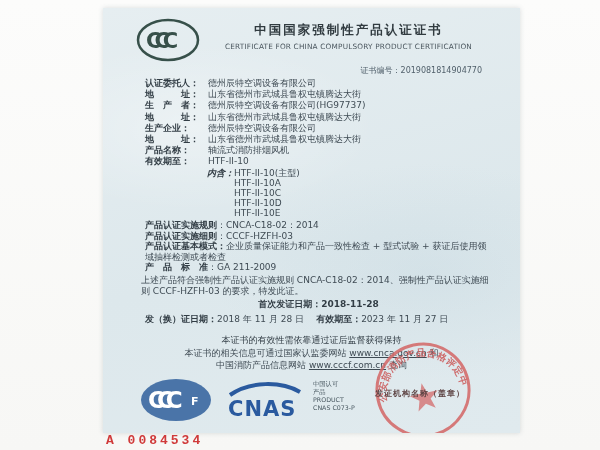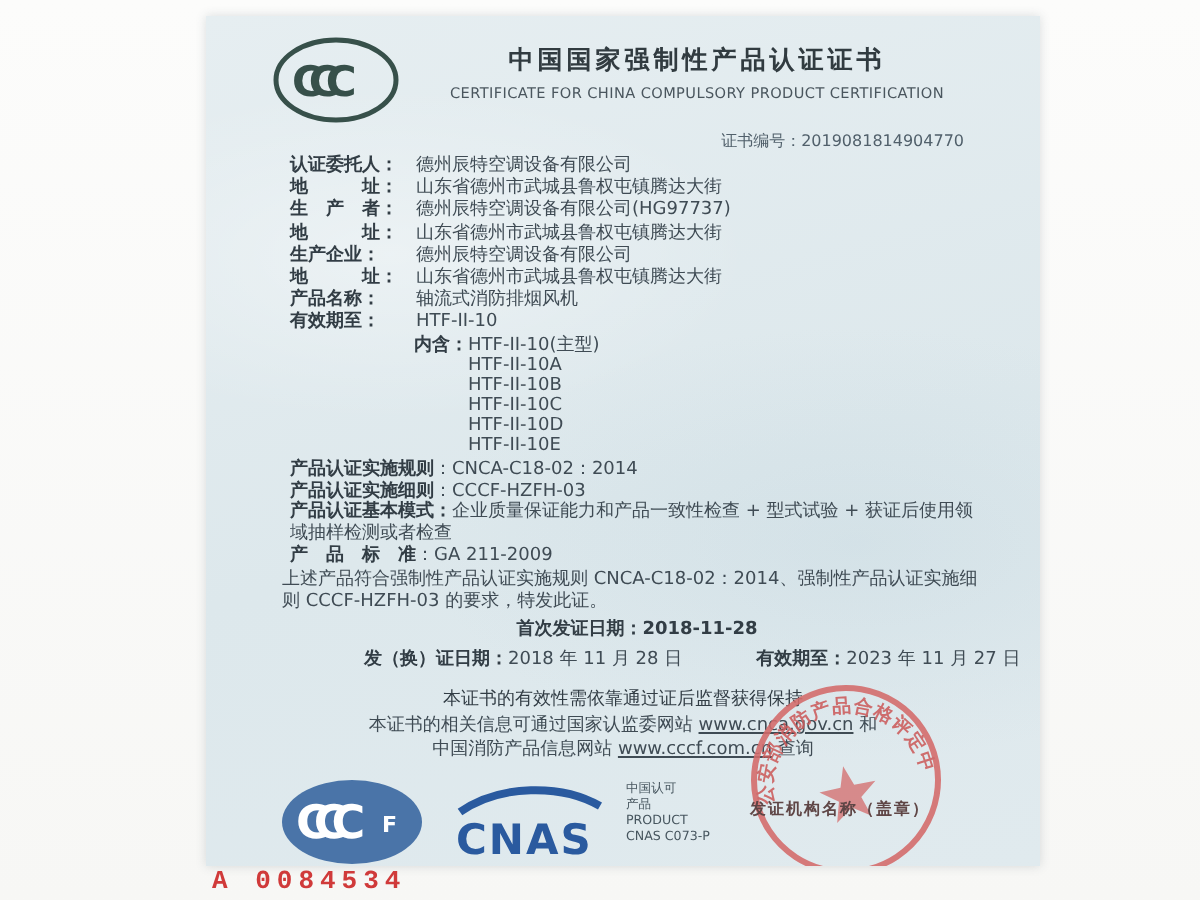--- a/index.html
+++ b/index.html
@@ -20,29 +20,29 @@
   }
   .doc-header{display:flex;margin:9px 28px 0 32px;height:47px;}
   .ccc-logo{flex:0 0 66px;}
   .titles{flex:1;text-align:center;margin-top:5px;padding-left:4px;}
   .title{font-size:12.5px;font-weight:bold;letter-spacing:2px;color:#313b40;}
   .subtitle{font-size:7.3px;color:#4a565e;margin-top:3px;letter-spacing:.2px;white-space:nowrap;}
   .cert-no{text-align:right;margin:1px 38px 0 0;font-size:8px;color:#51606b;}
   .fields{margin:2px 0 0 42px;font-size:9px;line-height:11.2px;white-space:nowrap;}
   .flabel{font-weight:bold;color:#323d45;display:inline-block;width:63px;}
   .models{margin-left:104px;font-size:9px;line-height:10.1px;white-space:nowrap;}
-  .mlabel{font-weight:bold;color:#323d45;}
+  .mlabel{font-weight:bold;color:#323d45;font-style:italic;}
   .mrest{margin-left:27px;}
   .rules{margin:2px 28px 0 42px;font-size:9px;line-height:10.6px;}
   .rlabel{font-weight:bold;color:#323d45;}
   .stmt{margin:2px 24px 0 38px;font-size:9px;line-height:10.6px;}
   .first-issue{text-align:center;font-weight:bold;font-size:9px;margin-top:2px;padding-left:14px;color:#323d45;}
   .issue-row{margin:2px 0 0 42px;font-size:9px;white-space:nowrap;}
   .gap{margin-left:12px;width:auto;}
-  .ilabel{font-weight:bold;color:#323d45;margin-left:37px;}
+  .ilabel{font-weight:bold;color:#323d45;}
   .notes{text-align:center;margin-top:8px;font-size:9px;line-height:12.4px;}
   .note1{font-weight:normal;color:#323d45;}
   .u{text-decoration:underline;}
   .marks{position:relative;height:47px;margin:6px 0 0 34px;}
   .cccf-svg{position:absolute;left:2px;top:0;}
   .cnas-svg{position:absolute;left:88px;top:3px;}
   .accr{position:absolute;left:176px;top:3px;font-size:6.3px;line-height:8px;color:#47565f;}
   .stamp-caption{position:absolute;left:238px;top:11px;font-size:8px;font-weight:bold;color:#5f4646;z-index:6;letter-spacing:1px;}
   .stamp{position:absolute;left:268px;top:330px;z-index:5;opacity:.88;transform:rotate(-12deg);}
   .serial{
@@ -79,21 +79,20 @@
       <div><span class="flabel">地　　　址：</span><span>山东省德州市武城县鲁权屯镇腾达大街</span></div>
       <div><span class="flabel">生产企业：</span><span>德州辰特空调设备有限公司</span></div>
       <div><span class="flabel">地　　　址：</span><span>山东省德州市武城县鲁权屯镇腾达大街</span></div>
       <div><span class="flabel">产品名称：</span><span>轴流式消防排烟风机</span></div>
       <div><span class="flabel">有效期至：</span><span>HTF-II-10</span></div>
     </div>
 
     <div class="models">
       <div><span class="mlabel">内含：</span><span>HTF-II-10(主型)</span></div>
       <div class="mrest">HTF-II-10A</div>
-      <div class="mrest">HTF-II-10B</div>
       <div class="mrest">HTF-II-10C</div>
       <div class="mrest">HTF-II-10D</div>
       <div class="mrest">HTF-II-10E</div>
     </div>
 
     <div class="rules">
       <div><span class="rlabel">产品认证实施规则</span><span>：CNCA-C18-02：2014</span></div>
       <div><span class="rlabel">产品认证实施细则</span><span>：CCCF-HZFH-03</span></div>
       <div><span class="rlabel">产品认证基本模式：</span><span>企业质量保证能力和产品一致性检查 + 型式试验 + 获证后使用领域抽样检测或者检查</span></div>
       <div><span class="rlabel">产　品　标　准</span><span>：GA 211-2009</span></div>

